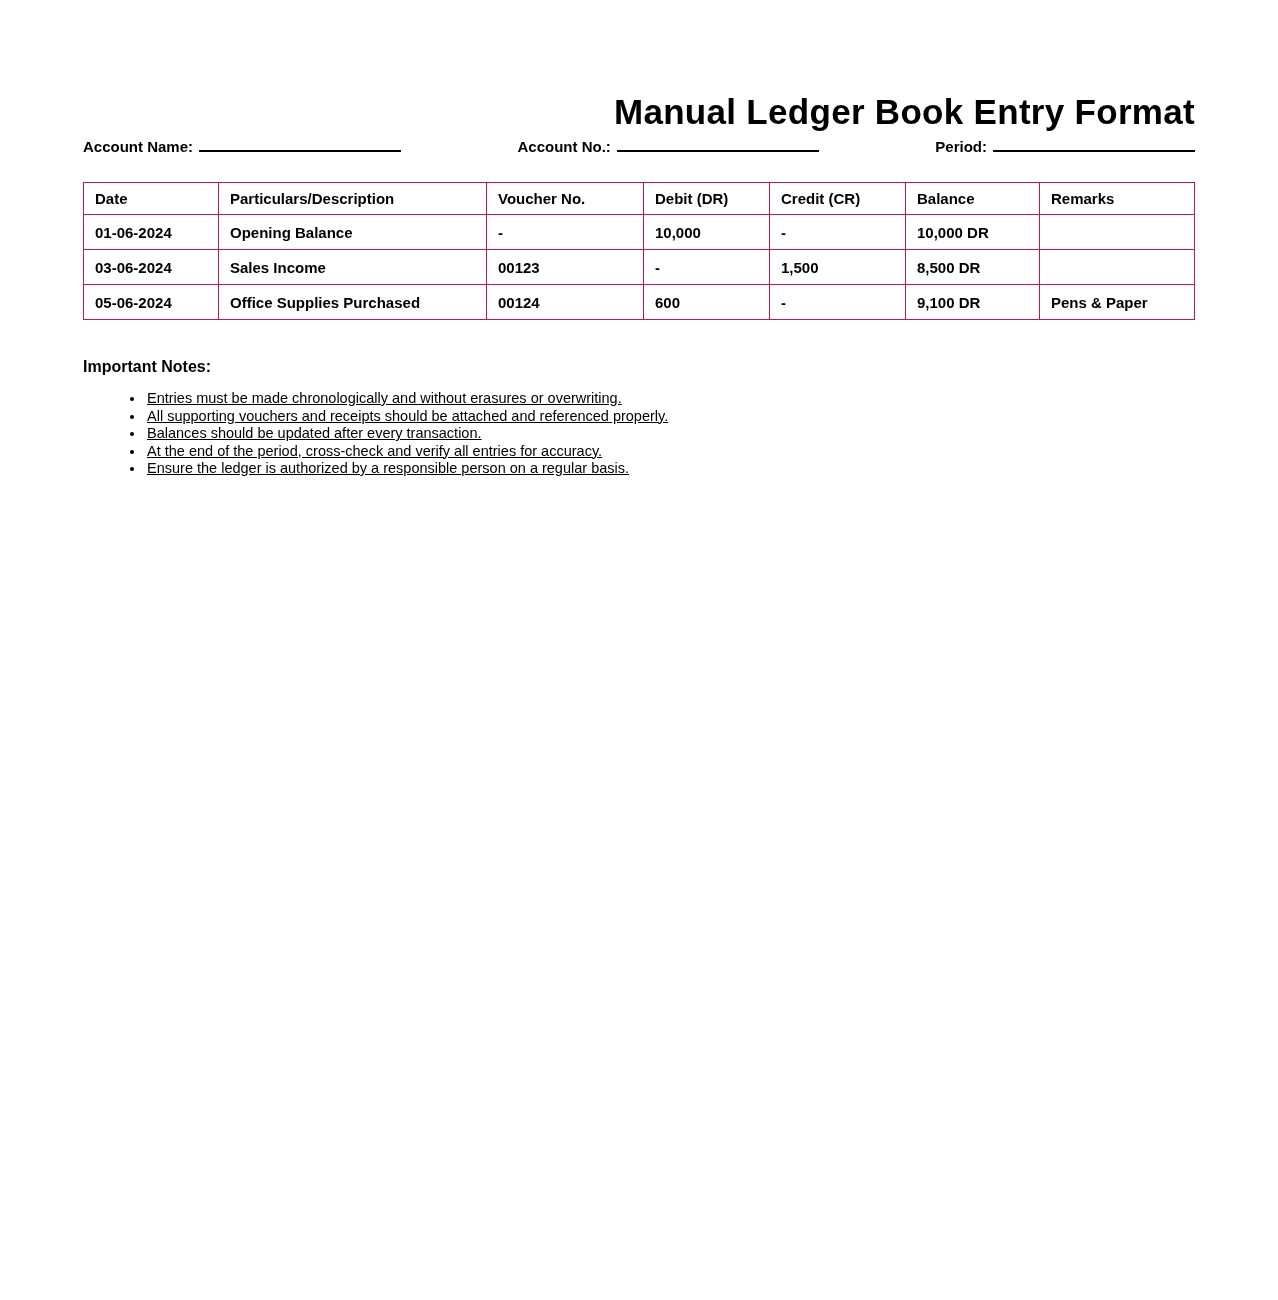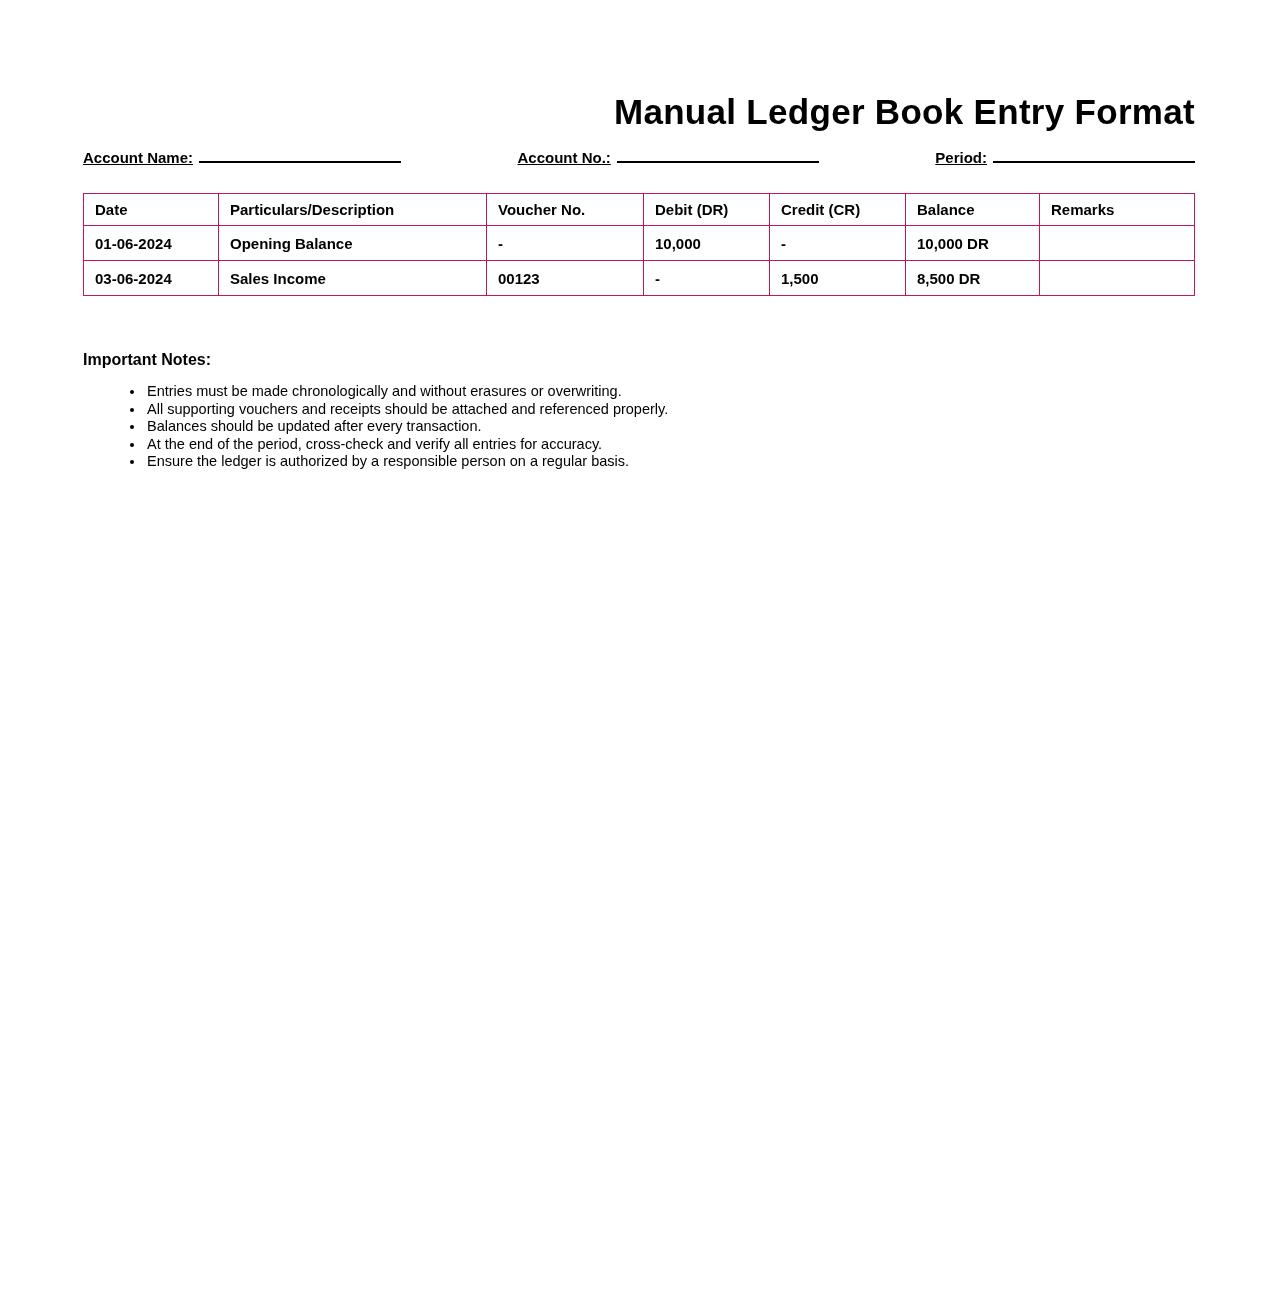--- a/index.html
+++ b/index.html
@@ -24,22 +24,21 @@
     font-size: 35px;
     line-height: 34px;
     font-weight: bold;
     text-align: right;
     letter-spacing: 0.3px;
   }
   .fields {
     display: flex;
     justify-content: space-between;
     align-items: flex-end;
-    margin-top: 19px;
-    text-decoration: underline;
+    margin-top: 8px;
   }
   .field {
     font-size: 15px;
     font-weight: bold;
     white-space: nowrap;
   }
   .blank-line {
     display: inline-block;
     width: 202px;
     height: 15px;
@@ -65,27 +64,28 @@
   }
   table.ledger th {
     font-weight: bold;
     height: 32px;
   }
   table.ledger td {
     font-weight: bold;
     height: 35px;
   }
   .notes-heading {
-    margin-top: 55px;
+    margin-top: 38px;
     font-size: 16px;
     font-weight: bold;
   }
   ul.notes-list {
     margin: 14px 0 0 0;
     padding-left: 62px;
+    text-decoration: underline;
   }
   ul.notes-list li {
     font-size: 14.5px;
     line-height: 17.5px;
     padding-left: 2px;
   }
 </style>
 </head>
 <body>
 
@@ -138,20 +138,29 @@
       </tr>
       <tr>
         <td>03-06-2024</td>
         <td>Sales Income</td>
         <td>00123</td>
         <td>-</td>
         <td>1,500</td>
         <td>8,500 DR</td>
         <td></td>
       </tr>
+      <tr>
+        <td>05-06-2024</td>
+        <td>Office Supplies Purchased</td>
+        <td>00124</td>
+        <td>600</td>
+        <td>-</td>
+        <td>9,100 DR</td>
+        <td>Pens &amp; Paper</td>
+      </tr>
     </tbody>
   </table>
 
   <div class="notes-heading">Important Notes:</div>
 
   <ul class="notes-list">
     <li>Entries must be made chronologically and without erasures or overwriting.</li>
     <li>All supporting vouchers and receipts should be attached and referenced properly.</li>
     <li>Balances should be updated after every transaction.</li>
     <li>At the end of the period, cross-check and verify all entries for accuracy.</li>

